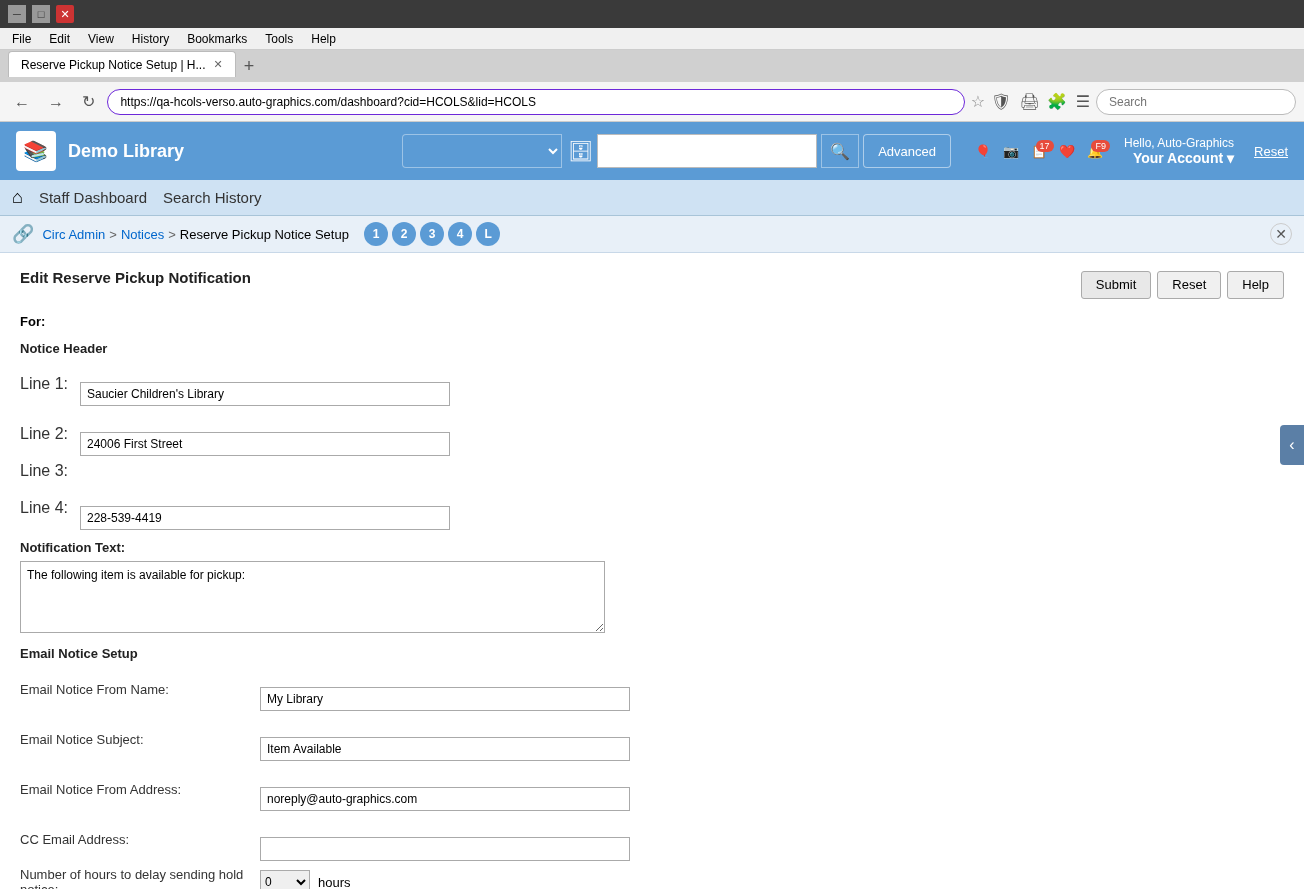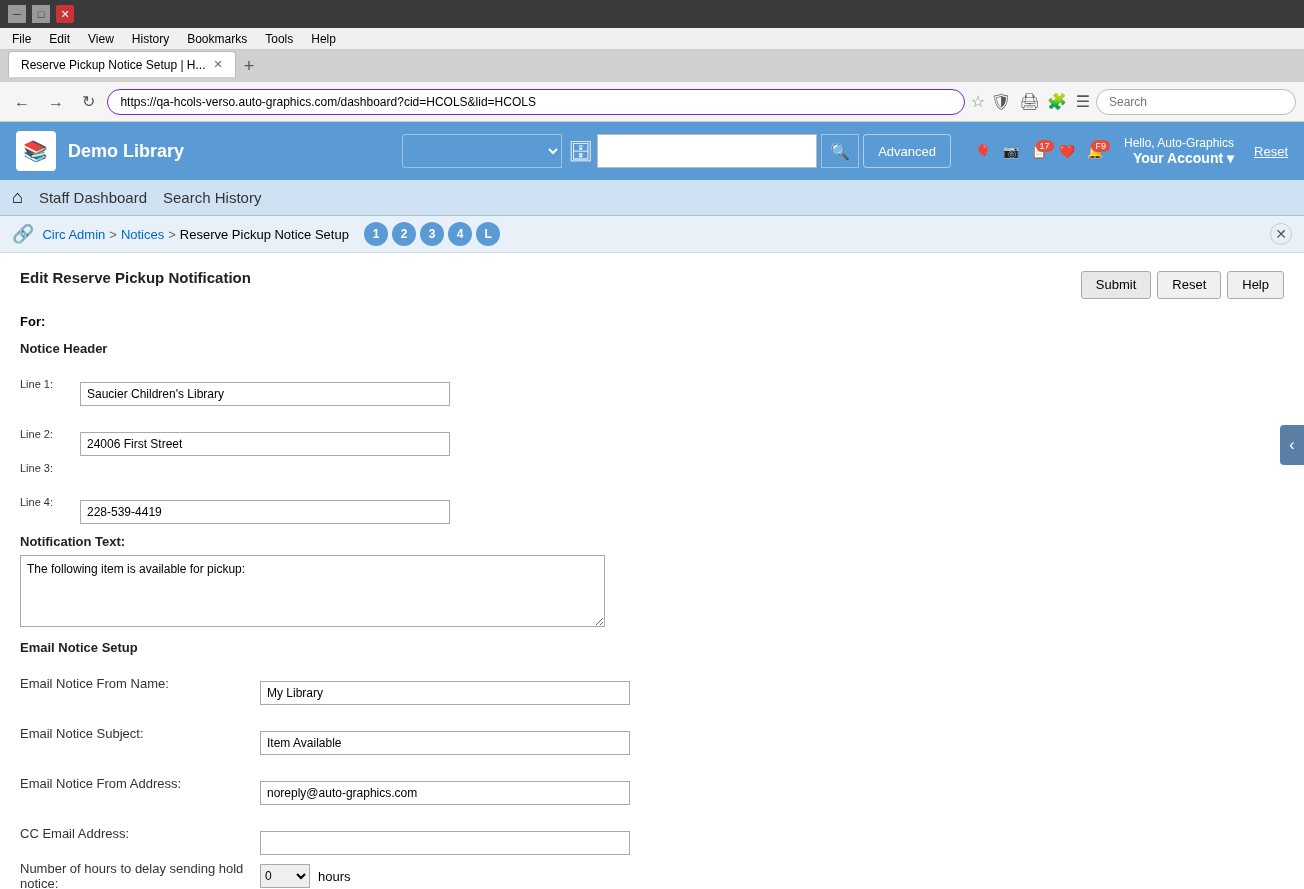--- a/index.html
+++ b/index.html
@@ -257,21 +257,21 @@
       margin-bottom: 6px;
     }
     .field-label {
       width: 240px;
       font-size: 13px;
       color: #333;
       padding-right: 8px;
     }
     .field-label-sm {
       width: 60px;
-      font-size: 11px;
+      font-size: 16px;
       color: #333;
       padding-right: 8px;
     }
     .field-input {
       width: 370px;
       height: 24px;
       border: 1px solid #aaa;
       padding: 0 6px;
       font-size: 12px;
       margin-top: 20px;

